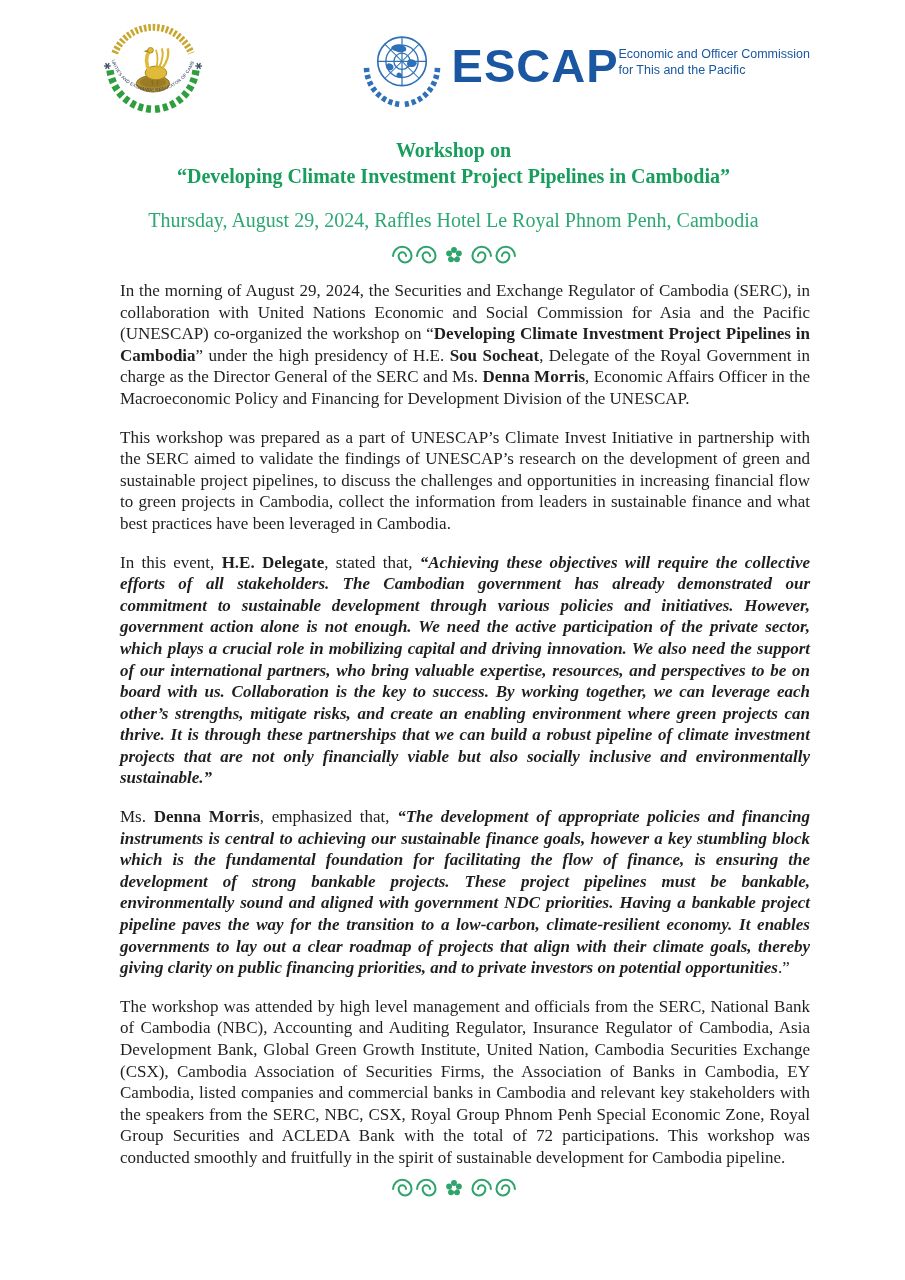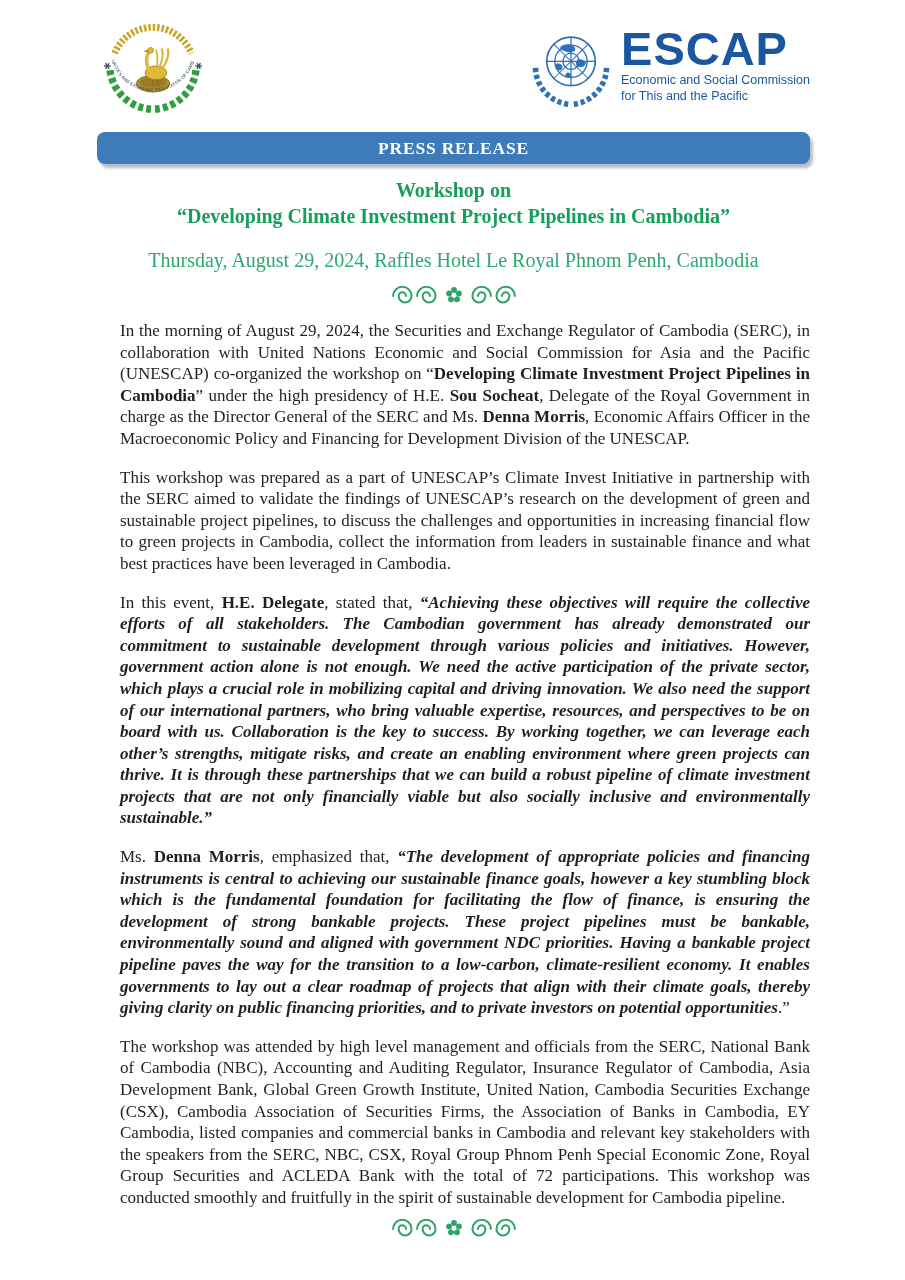--- a/index.html
+++ b/index.html
@@ -7,21 +7,21 @@
   .page {
     width:905px; min-height:1280px; margin:0 auto; background:#ffffff;
     font-family:"Liberation Serif", serif; color:#1f1f1f;
     padding:12px 95px 24px 97px; position:relative;
   }
   
   .masthead { display:flex; justify-content:space-between; align-items:flex-start; height:112px; }
   .serc-logo { width:108px; height:108px; margin-left:2px; }
   .escap-logo { display:flex; align-items:center; margin-top:12px; }
   .un-emblem { width:84px; height:84px; margin-right:8px; }
-  .escap-text { display:flex; flex-direction:column; }
+  .escap-text { display:flex; flex-direction:row; }
   .escap-word {
     font-family:"Liberation Sans", sans-serif; font-weight:bold;
     font-size:47px; line-height:0.92; color:#1a57a0; letter-spacing:1px;
   }
   .escap-sub {
     font-family:"Liberation Sans", sans-serif; font-size:12.5px; line-height:1.25;
     color:#1a57a0; margin-top:3px; font-weight:500;
   }
   
   .banner {
@@ -109,28 +109,25 @@
         <line x1="63.4" y1="21.6" x2="26.6" y2="58.4" stroke="#2e71b8" stroke-width="1.1"></line>
         <path d="M34 24 q6 -4 12 -1 q5 2 3 6 q-6 3 -11 0 q-6 -2 -4 -5 z" fill="#2e71b8"></path>
         <path d="M52 38 q7 -1 9 4 q-2 5 -8 4 q-5 -2 -1 -8 z" fill="#2e71b8"></path>
         <path d="M30 42 q5 0 6 4 q-1 5 -6 3 q-4 -3 0 -7 z" fill="#2e71b8"></path>
         <path d="M42 52 q4 1 3 5 q-4 2 -6 -1 q0 -4 3 -4 z" fill="#2e71b8"></path>
         <path d="M42 86 A 40 40 0 0 1 7 45" fill="none" stroke="#2e71b8" stroke-width="6" stroke-dasharray="4.5 3"></path>
         <path d="M48 86 A 40 40 0 0 0 83 45" fill="none" stroke="#2e71b8" stroke-width="6" stroke-dasharray="4.5 3"></path>
       </svg>
       <div class="escap-text">
         <div class="escap-word">ESCAP</div>
-        <div class="escap-sub"><span>Economic and Social Commission</span><br><span>for This and the Pacific</span></div>
+        <div class="escap-sub"><span>Economic and Officer Commission</span><br><span>for This and the Pacific</span></div>
       </div>
     </div>
   </header>
 
-  <div class="banner">
-    <span>PRESS RELEASE</span>
-  </div>
 
   <div class="title-block">
     <div class="title-line1">Workshop on</div>
     <div class="title-line2">“Developing Climate Investment Project Pipelines in Cambodia”</div>
     <div class="title-line3">Thursday, August 29, 2024, Raffles Hotel Le Royal Phnom Penh, Cambodia</div>
   </div>
 
   <div class="ornament">
     <svg viewBox="0 0 150 26" aria-hidden="true">
       <g fill="none" stroke="#2fa36b" stroke-width="2.2" stroke-linecap="round">

